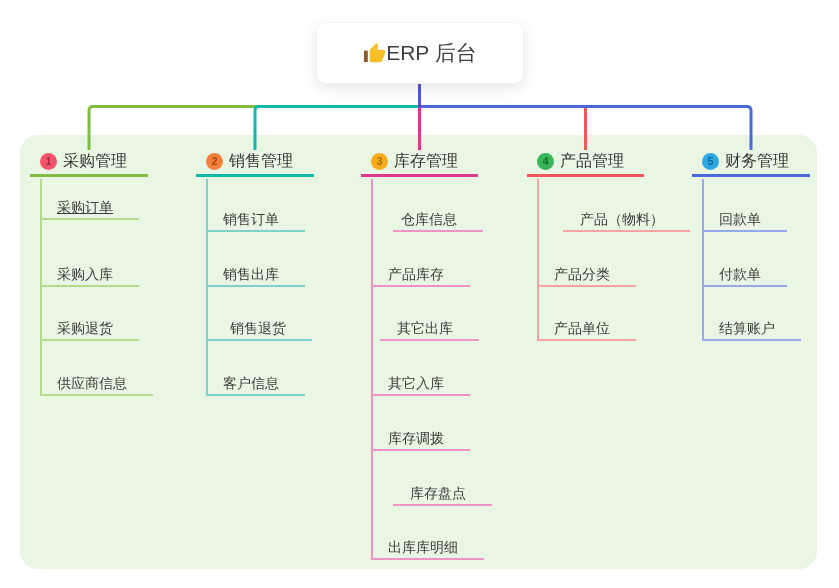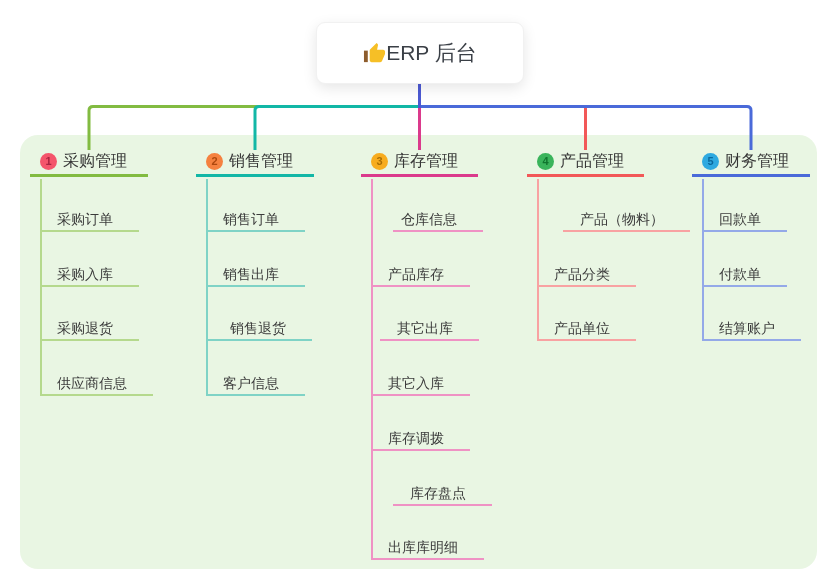--- a/index.html
+++ b/index.html
@@ -55,21 +55,21 @@
       <path id="thumb-hand" d="M23 10c0-1.1-.9-2-2-2h-6.31l.95-4.57.03-.32c0-.41-.17-.79-.44-1.06L14.17 1 7.59 7.59C7.22 7.95 7 8.45 7 9v10c0 1.1.9 2 2 2h9c.83 0 1.54-.5 1.84-1.22l3.02-7.05c.09-.23.14-.47.14-.73v-2z" fill="#f6bf26"></path>
     </svg>
     <span>ERP 后台</span>
   </div>
 
   <div id="branches">
       <div class="branch-head" style="left: 30px; width: 118px; border-bottom: 3px solid rgb(130, 187, 65);">
         <span class="badge" style="background: rgb(244, 85, 107); color: rgb(168, 36, 64);">1</span>
         <span>采购管理</span>
       </div>
-      <div class="child-node" style="left: 40px; top: 208px; border-bottom: 2px solid rgb(181, 217, 141);">采购订单</div>
+      <div class="child-node" style="left: 40px; top: 196px; border-bottom: 2px solid rgb(181, 217, 141); text-decoration: underline;">采购订单</div>
       <div class="child-node" style="left: 40px; top: 262.7px; border-bottom: 2px solid rgb(181, 217, 141);">采购入库</div>
       <div class="child-node" style="left: 40px; top: 317.4px; border-bottom: 2px solid rgb(181, 217, 141);">采购退货</div>
       <div class="child-node" style="left: 40px; top: 372.1px; border-bottom: 2px solid rgb(181, 217, 141);">供应商信息</div>
       <div class="branch-head" style="left: 196px; width: 118px; border-bottom: 3px solid rgb(18, 183, 166);">
         <span class="badge" style="background: rgb(245, 129, 63); color: rgb(173, 71, 14);">2</span>
         <span>销售管理</span>
       </div>
       <div class="child-node" style="left: 206px; top: 208px; border-bottom: 2px solid rgb(127, 211, 198);">销售订单</div>
       <div class="child-node" style="left: 206px; top: 262.7px; border-bottom: 2px solid rgb(127, 211, 198);">销售出库</div>
       <div class="child-node" style="left: 206px; top: 317.4px; border-bottom: 2px solid rgb(127, 211, 198); padding-left: 24px;">销售退货</div>

